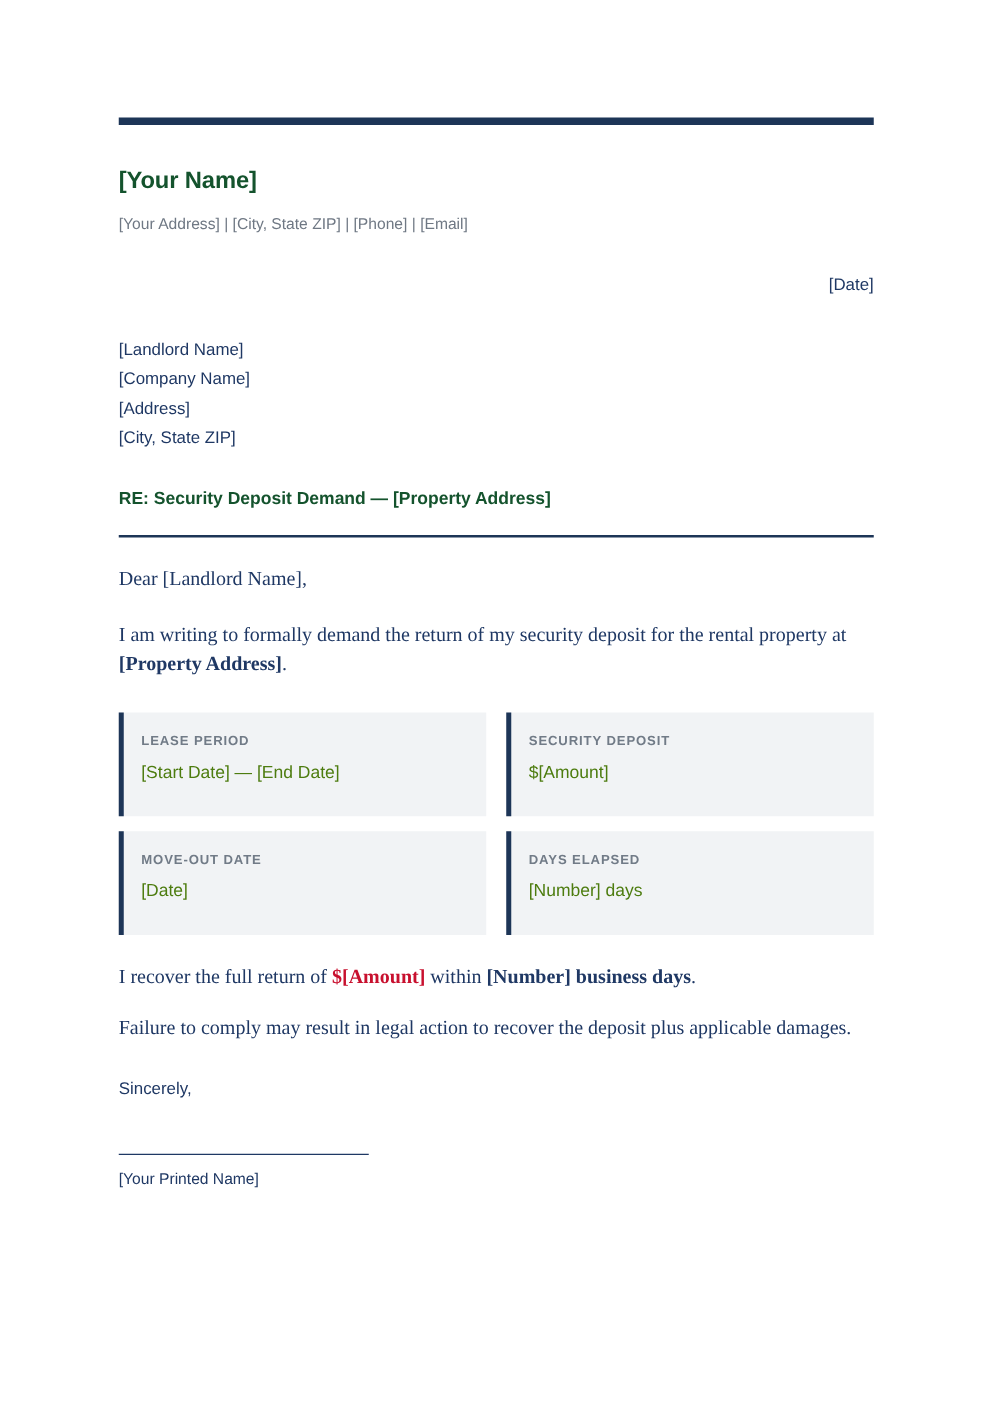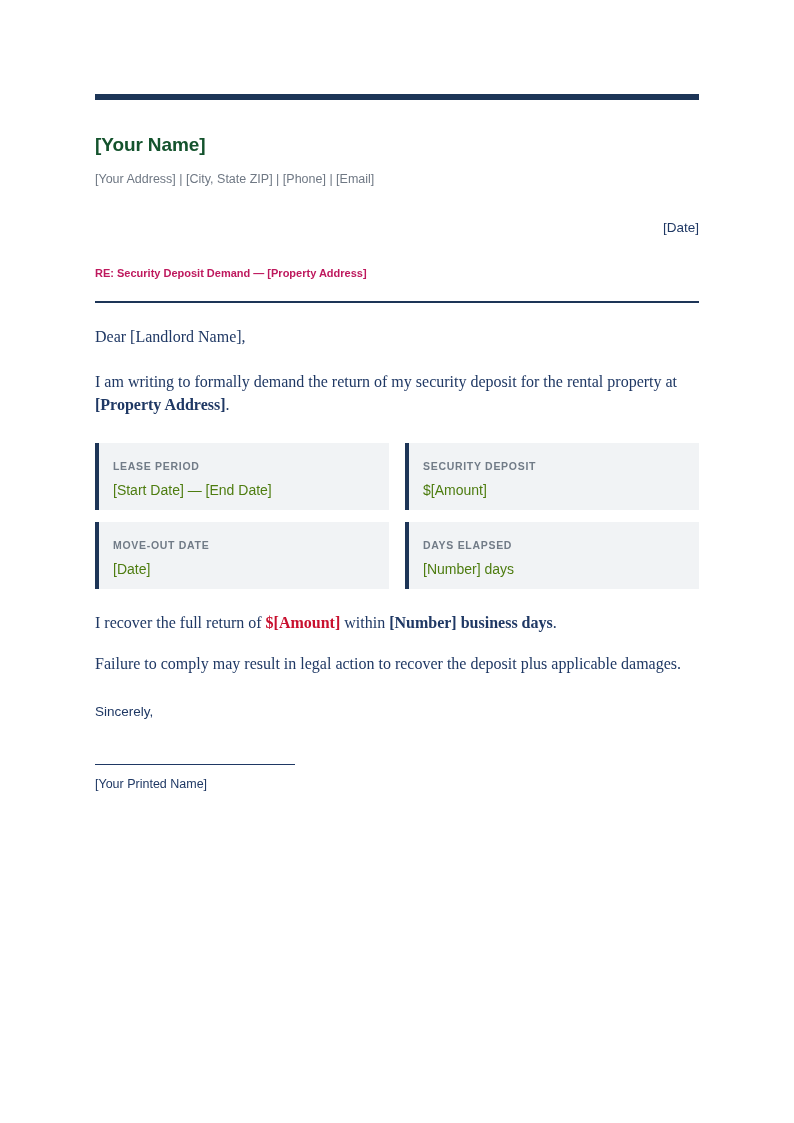--- a/index.html
+++ b/index.html
@@ -66,23 +66,23 @@
     margin: 29px 0 0 0;
   }
   .recipient-line {
     font-size: 13.5px;
     color: #1f3864;
     line-height: 23.5px;
   }
 
   
   .subject {
-    font-size: 11px;
-    font-weight: bold;
-    color: #be185d;
+    font-size: 14px;
+    font-weight: bold;
+    color: #14532d;
     margin: 27px 0 0 0;
     line-height: 1.3;
   }
   .subject-rule {
     width: 604px;
     height: 2px;
     background: #1d3557;
     margin: 21px 0 0 0;
   }
 
@@ -111,21 +111,21 @@
     display: grid;
     grid-template-columns: 294px 294px;
     column-gap: 16px;
     row-gap: 12px;
     margin: 27px 0 0 0;
   }
   .card {
     background: #f1f3f5;
     border-left: 4px solid #1d3557;
     box-sizing: border-box;
-    height: 67px;
+    height: 83px;
     padding: 17px 0 0 14px;
   }
   .card-label {
     font-size: 10.5px;
     font-weight: bold;
     color: #717b87;
     letter-spacing: 0.7px;
     line-height: 1.2;
     margin: 0 0 9px 0;
     text-transform: uppercase;
@@ -167,20 +167,26 @@
 
     <div class="top-rule"></div>
 
     <div class="sender-block">
       <div class="sender-name">[Your Name]</div>
       <div class="sender-contact">[Your Address] | [City, State ZIP] | [Phone] | [Email]</div>
     </div>
 
     <div class="date-line">[Date]</div>
 
+    <div class="recipient">
+      <div class="recipient-line">[Landlord Name]</div>
+      <div class="recipient-line">[Company Name]</div>
+      <div class="recipient-line">[Address]</div>
+      <div class="recipient-line">[City, State ZIP]</div>
+    </div>
 
     <div class="subject">RE: Security Deposit Demand — [Property Address]</div>
     <div class="subject-rule"></div>
 
     <p class="body-para">Dear [Landlord Name],</p>
 
     <p class="body-para"><span>I am writing to formally demand the return of my security deposit for the rental property at </span><b>[Property Address]</b><span>.</span></p>
 
     <div class="cards">
       <div class="card">

